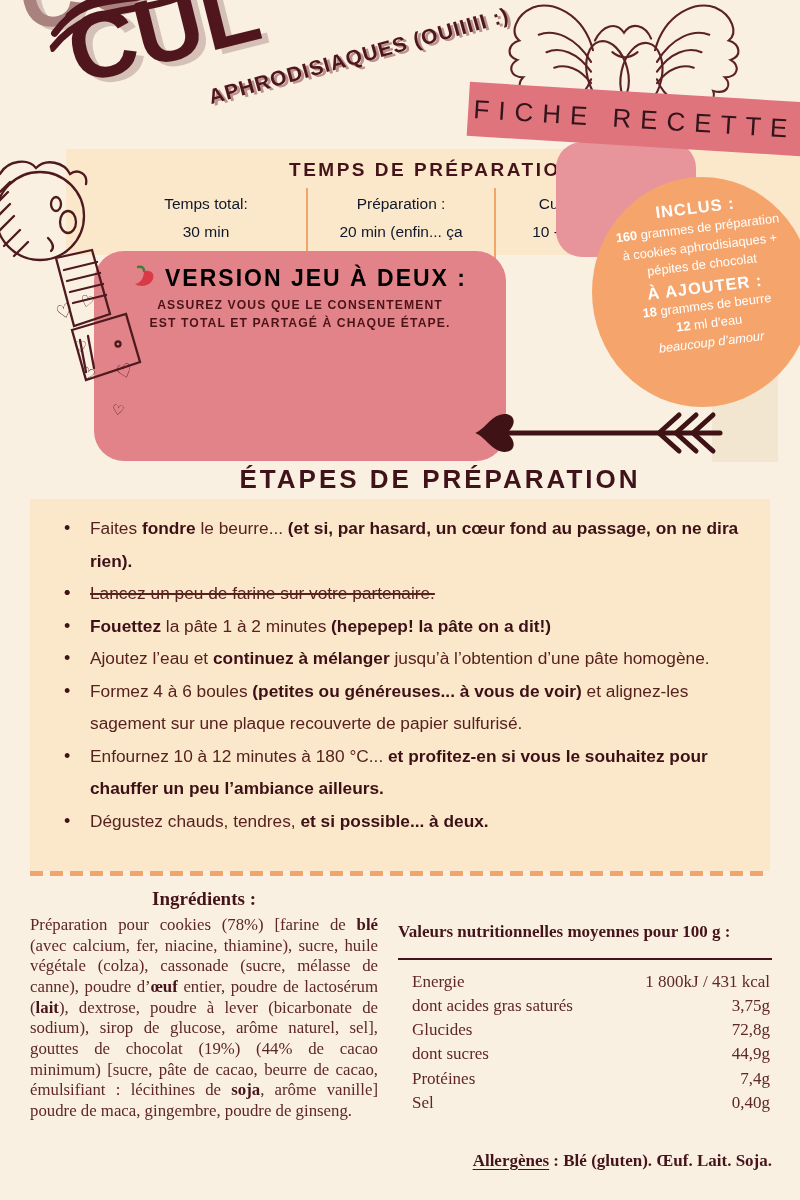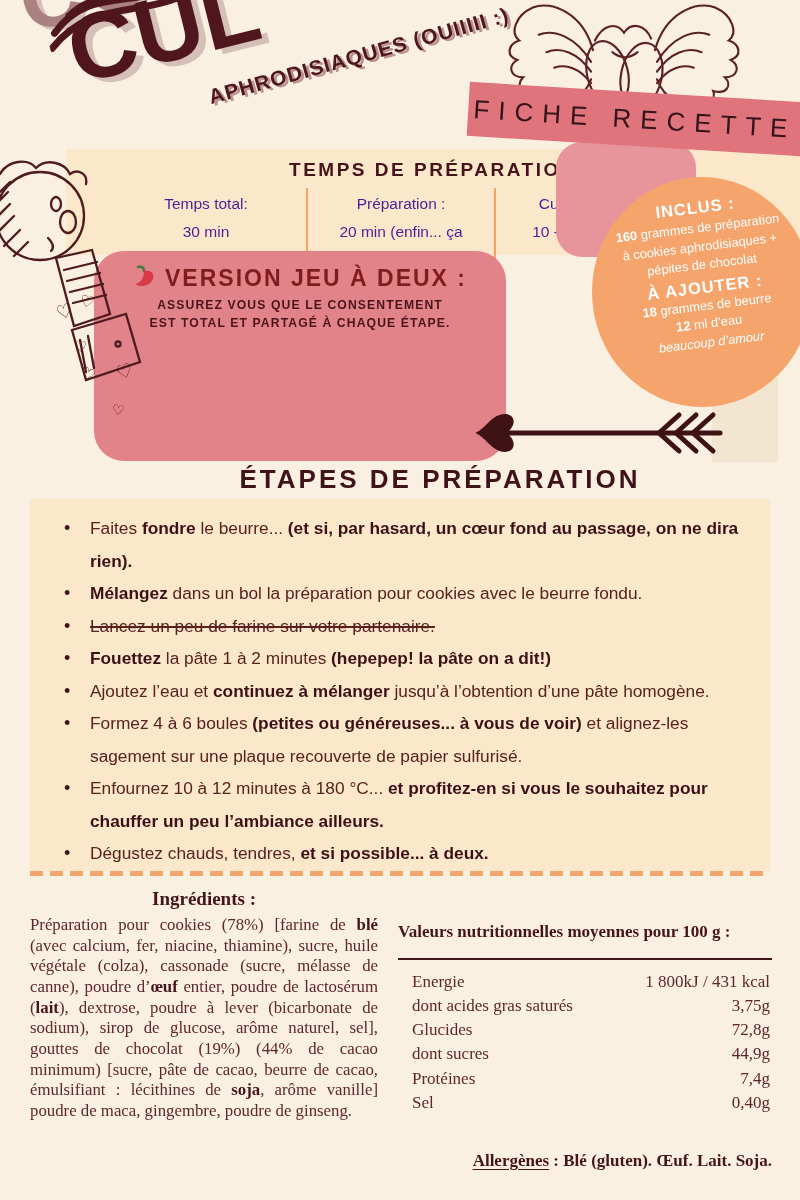--- a/index.html
+++ b/index.html
@@ -22,35 +22,35 @@
   .cherub{position:absolute;left:498px;top:-6px;z-index:1;}
   .cherub path,.cherub ellipse{stroke:#5b2126;stroke-width:2.2;fill:none;stroke-linecap:round;}
 
   .banner{position:absolute;left:468px;top:92px;width:334px;height:54px;background:#e0747c;transform:rotate(3.5deg);display:flex;align-items:center;justify-content:center;z-index:4;}
   .banner span{font-size:26px;letter-spacing:9px;color:#33141a;font-weight:400;}
 
   
   .prep-band{position:absolute;left:66px;top:149px;width:734px;height:106px;background:#fbe8cb;z-index:0;}
   .prep-title{margin-top:10px;text-align:center;font-size:19px;font-weight:700;letter-spacing:2.5px;color:#45141a;}
   .prep-cols{display:flex;margin:7px 0 0 40px;width:560px;}
-  .prep-col{text-align:center;font-size:15.5px;color:#4c1d95;line-height:1.8;padding:2px 10px;box-sizing:border-box;}
+  .prep-col{text-align:center;font-size:15.5px;color:#0f172a;line-height:1.8;padding:2px 10px;box-sizing:border-box;}
   .prep-col.c1{width:200px;}
   .prep-col.c2{width:190px;border-left:2.5px solid #f2a469;border-right:2.5px solid #f2a469;}
   .prep-col.c3{width:150px;}
 
   
   .circle{position:absolute;left:592px;top:177px;width:220px;height:230px;border-radius:50%;background:#f5a56c;z-index:3;}
   .circle-inner{transform:rotate(-7deg);color:#fff;text-align:center;padding-top:21px;}
   .circle-inner .hd{font-size:16.5px;font-weight:700;letter-spacing:1px;}
   .circle-text{width:166px;margin:2px auto 0;font-size:12.8px;line-height:1.45;}
   .circle-line{font-size:12.8px;line-height:1.45;}
 
   
   .game-box{position:absolute;left:94px;top:251px;width:412px;height:210px;border-radius:30px;background:#e28389;z-index:2;text-align:center;}
-  .game-title{margin-top:13px;font-size:23px;font-weight:700;letter-spacing:2px;color:#7f1d1d;}
+  .game-title{margin-top:13px;font-size:23px;font-weight:700;letter-spacing:2px;color:#000000;}
   .chili{display:inline-block;vertical-align:-2px;margin-right:8px;}
   .game-warning{margin-top:5px;font-size:12.2px;font-weight:700;letter-spacing:1.1px;line-height:1.45;color:#4a1418;}
   .game-body{margin:7px auto 0;width:332px;font-size:17px;line-height:1.52;color:#fff;}
 
   
   .arrow{position:absolute;left:462px;top:410px;z-index:6;}
   .arrow .shaft,.arrow .chev{stroke:#3f1216;stroke-width:5;fill:none;stroke-linecap:round;stroke-linejoin:round;}
   .arrow .heart{fill:#3f1216;}
 
   
@@ -209,21 +209,21 @@
   <span class="heart-doodle h2">♡</span>
   <span class="heart-doodle h3">♡</span>
   <span class="heart-doodle h4">♡</span>
   <span class="heart-doodle h5">♡</span>
   <span class="heart-doodle h6">♡</span>
 
   <div class="steps-title">ÉTAPES DE PRÉPARATION</div>
   <div class="steps-band steps">
     <ul>
         <li><span class="bullet">•</span><span><span>Faites </span><span class="b">fondre</span><span> le beurre... </span><span class="b">(et si, par hasard, un cœur fond au passage, on ne dira rien).</span></span></li>
-        <li><span class="bullet">•</span><span><span class="b">Mélangez</span><span> dans un bol la préparation pour cookies avec le beurre fondu.</span></span></li>
+        <li><span class="bullet">•</span></li>
         <li><span class="bullet">•</span><span><span class="strike">Lancez un peu de farine sur votre partenaire.</span></span></li>
         <li><span class="bullet">•</span><span><span class="b">Fouettez</span><span> la pâte 1 à 2 minutes </span><span class="b">(hepepep! la pâte on a dit!)</span></span></li>
         <li><span class="bullet">•</span><span><span>Ajoutez l’eau et </span><span class="b">continuez à mélanger</span><span> jusqu’à l’obtention d’une pâte homogène.</span></span></li>
         <li><span class="bullet">•</span><span><span>Formez 4 à 6 boules </span><span class="b">(petites ou généreuses... à vous de voir)</span><span> et alignez-les sagement sur une plaque recouverte de papier sulfurisé.</span></span></li>
         <li><span class="bullet">•</span><span><span>Enfournez 10 à 12 minutes à 180 °C... </span><span class="b">et profitez-en si vous le souhaitez pour chauffer un peu l’ambiance ailleurs.</span></span></li>
         <li><span class="bullet">•</span><span><span>Dégustez chauds, tendres, </span><span class="b">et si possible... à deux.</span></span></li>
       </ul>
   </div>
   <div class="divider"></div>
 

